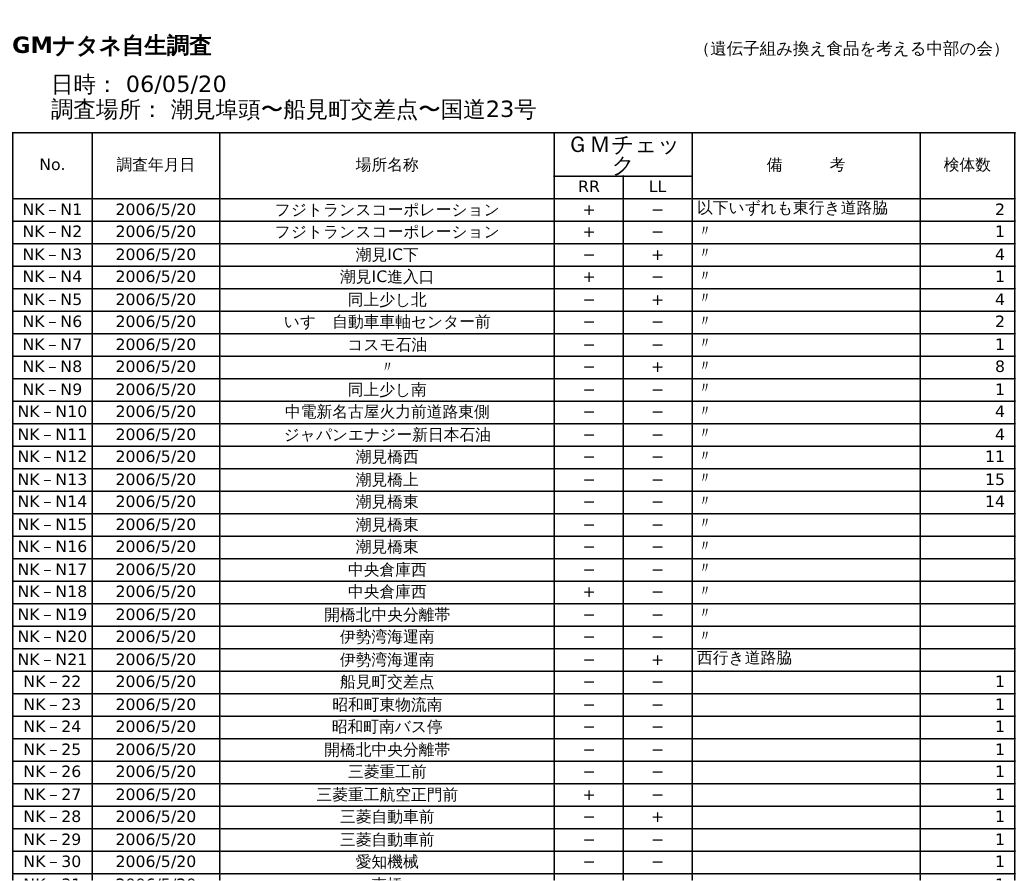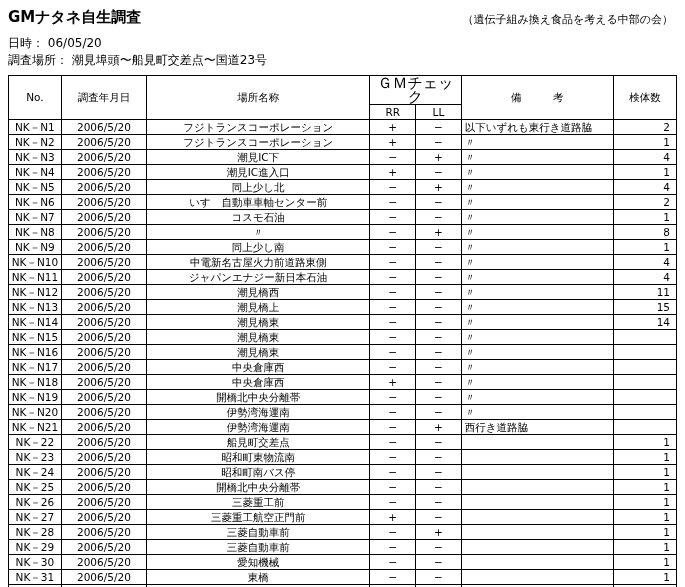--- a/index.html
+++ b/index.html
@@ -4,37 +4,37 @@
 <style>
   html,body{margin:0;padding:0;}
   body{
     width:685px;height:587px;
     background:#ffffff;
     font-family:"DejaVu Sans","Liberation Sans",sans-serif;
     color:#000;
     font-size:11px;
     overflow:hidden;
   }
-  .page{position:relative;width:685px;height:587px;box-sizing:border-box;padding:8px 8px 0 8px;}
+  .page{position:relative;width:685px;height:587px;box-sizing:border-box;padding:21px 8px 0 8px;}
   .hdr-row{display:flex;align-items:flex-start;}
   .title{font-size:15px;font-weight:bold;letter-spacing:0px;}
   .subtitle{margin-left:auto;font-size:11px;padding-top:4px;padding-right:4px;}
-  .meta{margin-top:8px;font-size:12px;line-height:17px;}
+  .meta{margin-top:8px;font-size:15px;line-height:17px;margin-left:26px;}
   table{border-collapse:collapse;margin-top:6px;width:669px;table-layout:fixed;}
   td,th{border:1px solid #000;font-weight:normal;font-size:10.5px;padding:0;height:14px;line-height:14px;text-align:center;vertical-align:middle;}
   .c-no{width:52px;}
   .c-date{width:84px;}
   .c-place{width:220px;}
   .c-rr{width:45px;}
   .c-ll{width:45px;}
   .c-note{width:150px;}
   .c-cnt{width:62px;}
   th.gm{font-size:15px;}
   td.place{text-align:center;margin-left:19px;}
-  td.note{text-align:left;padding-left:3px;font-size:10.5px;}
+  td.note{text-align:left;padding-left:3px;font-size:10.5px;font-family:Liberation Serif, serif;}
   td.cnt{text-align:right;padding-right:6px;}
   .tall{height:15px;line-height:15px;}
 </style>
 </head>
 <body>
 
 <div class="page">
 
   <div class="hdr-row">
     <div class="title">GMナタネ自生調査</div>

